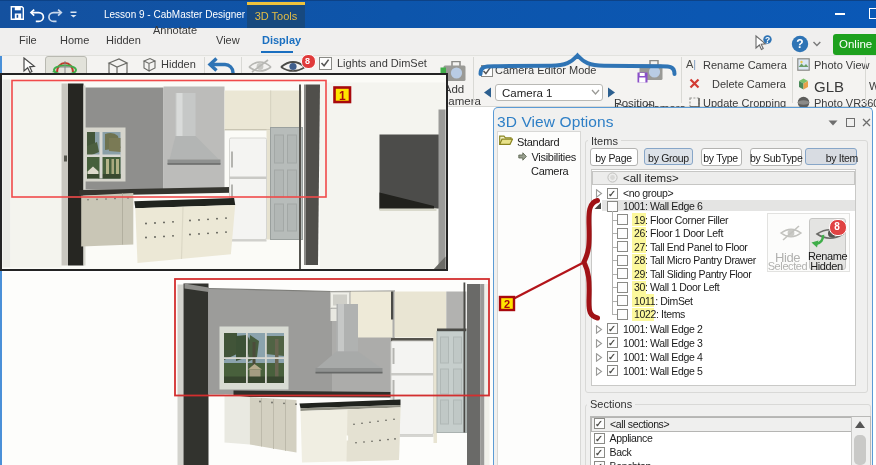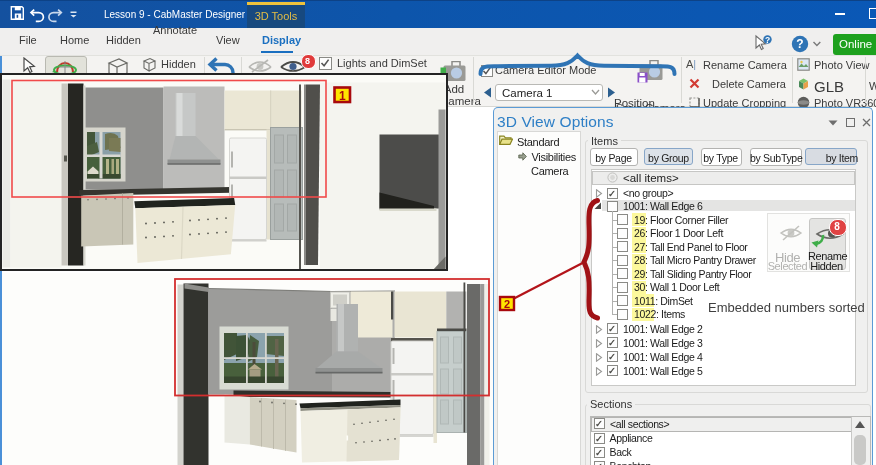--- a/index.html
+++ b/index.html
@@ -553,15 +553,14 @@
   <path d="M513,299 L584.5,262" stroke="#b3141a" stroke-width="2.2"></path>
 
   <path d="M597.5,200.5 C589,202.5 588.5,212 589,226 C589.6,246 588.8,252 584,262 C588.8,272 589.6,280 589,298 C588.5,312 590,316 597.5,318" fill="none" stroke="#a01216" stroke-width="5" stroke-linecap="round"></path>
 
   <rect x="334.5" y="87.5" width="15.5" height="14.5" fill="#ffe500" stroke="#a8090d" stroke-width="2.6"></rect>
   <text x="342.3" y="99.5" font-size="12" font-weight="bold" fill="#a8090d" text-anchor="middle">1</text>
 
   <rect x="500" y="297" width="14" height="13" fill="#ffe500" stroke="#a8090d" stroke-width="2.4"></rect>
   <text x="507" y="307.5" font-size="11" font-weight="bold" fill="#a8090d" text-anchor="middle">2</text>
 </svg>
-<div class="tx" style="left:708px;top:300px;font-size:13px;color:#3f3f3f">Embedded numbers sorted</div>
 
 </div>
 
 </body></html>

